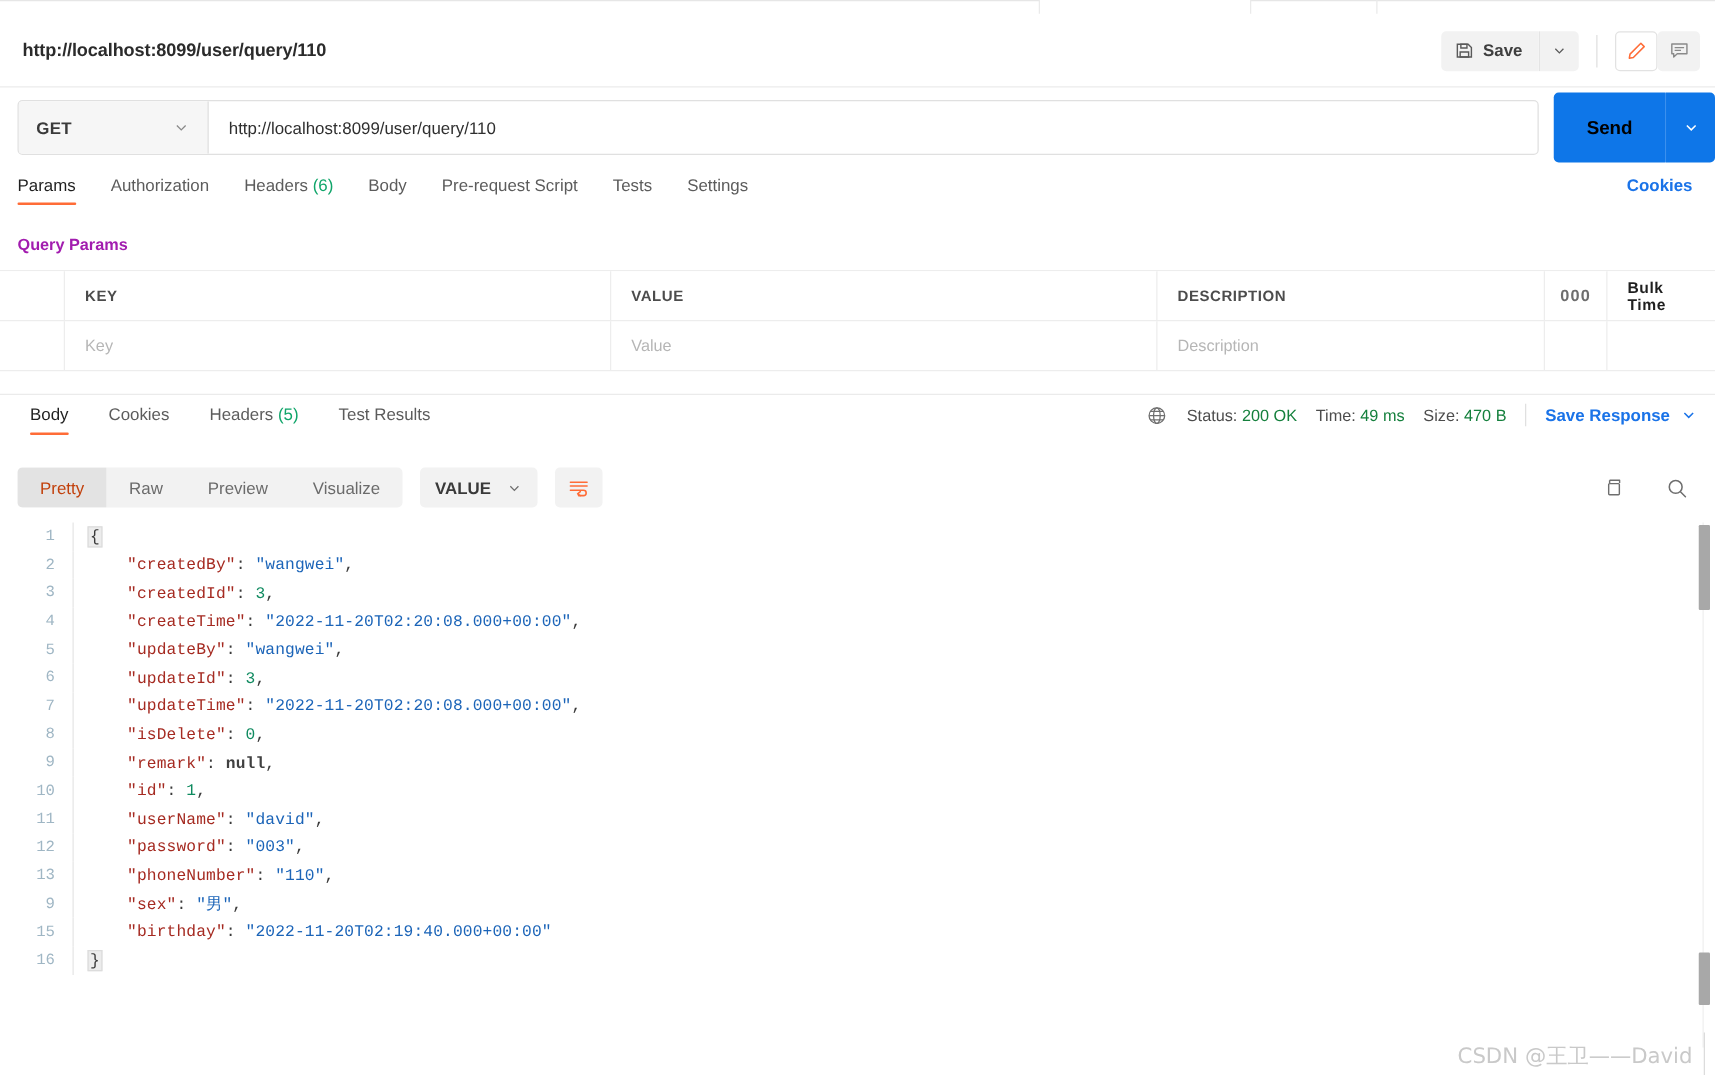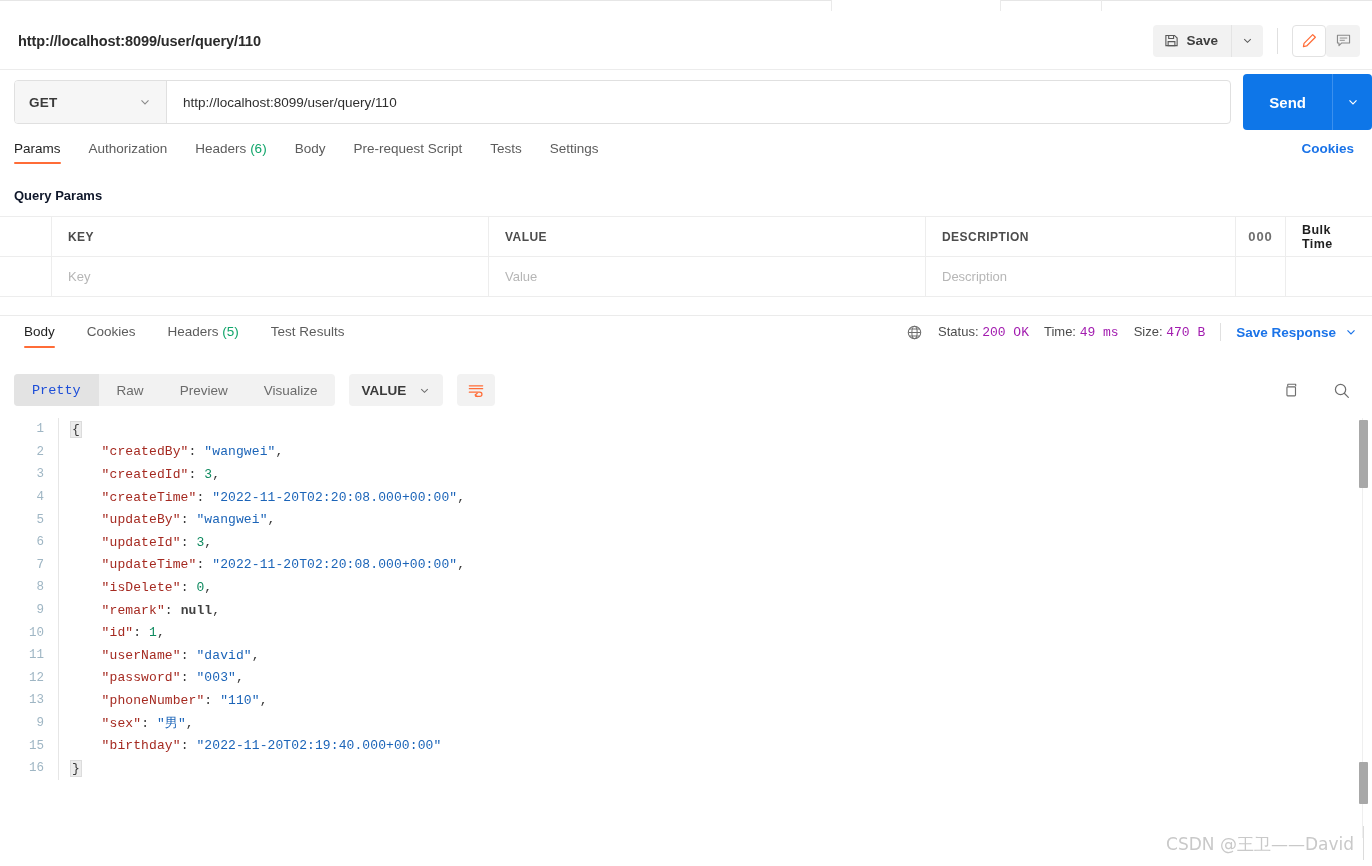--- a/index.html
+++ b/index.html
@@ -66,21 +66,21 @@
   .method .chev { margin-left: auto; }
   .url-input {
     flex: 1; border: none; outline: none; padding: 0 16px;
     font-size: 13.5px; color: #2f2f2f; font-family: "Liberation Sans", sans-serif;
     background: transparent;
   }
   .send-group {
     position: absolute; right: 0; top: 74px; display: flex; height: 56px;
   }
   .send-btn {
-    background: #0e76e8; color: #ffffff; border: none;
+    background: #0e76e8; color: #000000; border: none;
     font-size: 15px; font-weight: bold; padding: 0 26px; cursor: pointer;
     font-family: "Liberation Sans", sans-serif; border-radius: 4px 0 0 4px;
   }
   .send-caret {
     background: #0e76e8; border: none; border-left: 1px solid #3b90ee;
     width: 40px; display: flex; align-items: center; justify-content: center; cursor: pointer;
     border-radius: 0 4px 4px 0;
   }
 
   
@@ -99,21 +99,21 @@
   }
   .tab .count { color: #10a56a; }
   .cookies-link {
     margin-left: auto; margin-right: 18px; color: #1a73e8;
     font-size: 13.5px; font-weight: bold; cursor: pointer; padding-top: 3px;
   }
 
   
   .qp-label {
     position: absolute; left: 14px; top: 188px;
-    font-size: 13px; font-weight: bold; color: #0f172a;
+    font-size: 13px; font-weight: bold; color: #a21caf;
   }
   .params-table {
     position: absolute; left: 0; top: 216px; width: 1372px;
     border-top: 1px solid #ededed;
   }
   .ptr { display: flex; height: 40px; border-bottom: 1px solid #ededed; }
   .pth { background: #fff; }
   .pcell {
     display: flex; align-items: center; padding: 0 16px;
     border-right: 1px solid #ededed; font-size: 12.5px;
@@ -145,32 +145,32 @@
   .rtab.active::after {
     content: ""; position: absolute; left: 0; right: 0; bottom: 3px;
     height: 2.5px; background: #ff6c37; border-radius: 2px;
   }
   .rtab .count { color: #10a56a; }
   .resp-meta {
     margin-left: auto; display: flex; align-items: center; gap: 0; padding-right: 14px;
     padding-top: 1px; font-size: 13px; color: #4c4c4c;
   }
   .meta-item { margin-right: 15px; white-space: nowrap; }
-  .meta-item .val { color: #a21caf; font-family: Liberation Mono, monospace; }
+  .meta-item .val { color: #15803d; }
   .meta-sep { width: 1px; height: 18px; background: #e0e0e0; margin-right: 15px; }
   .save-resp { color: #1a73e8; font-weight: bold; font-size: 13.5px; cursor: pointer; display: flex; align-items: center; gap: 8px; }
 
   
   .body-bar { position: absolute; left: 0; top: 368px; width: 1372px; height: 44px; display: flex; align-items: center; padding: 0 14px; }
   .seg { display: flex; background: #f2f2f2; border-radius: 4px; height: 32px; overflow: hidden; }
   .seg-item {
     display: flex; align-items: center; padding: 0 18px; font-size: 13.5px;
     color: #6b6b6b; cursor: pointer;
   }
-  .seg-item.active { background: #e3e3e3; color: #1d4ed8; font-family: Liberation Mono, monospace; }
+  .seg-item.active { background: #e3e3e3; color: #c2410c; }
   .fmt-select {
     display: flex; align-items: center; gap: 12px; height: 32px;
     background: #f2f2f2; border-radius: 4px; padding: 0 12px; margin-left: 14px; cursor: pointer;
   }
   .fmt-label { font-size: 13.5px; color: #3a3a3a; font-weight: bold; }
   .wrap-btn {
     width: 38px; height: 32px; margin-left: 14px; background: #f2f2f2;
     border-radius: 4px; display: flex; align-items: center; justify-content: center; cursor: pointer;
   }
   .body-bar-right { margin-left: auto; display: flex; align-items: center; gap: 16px; }

